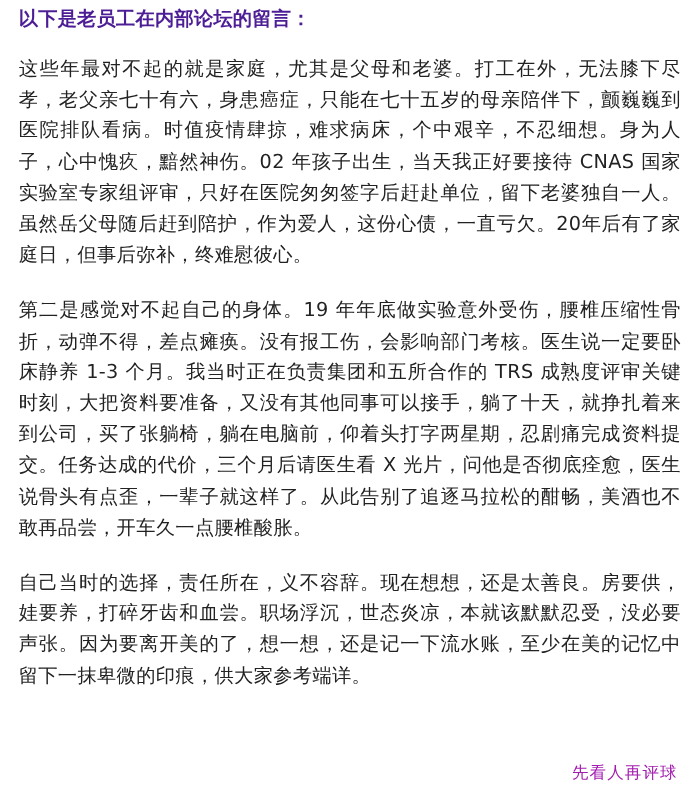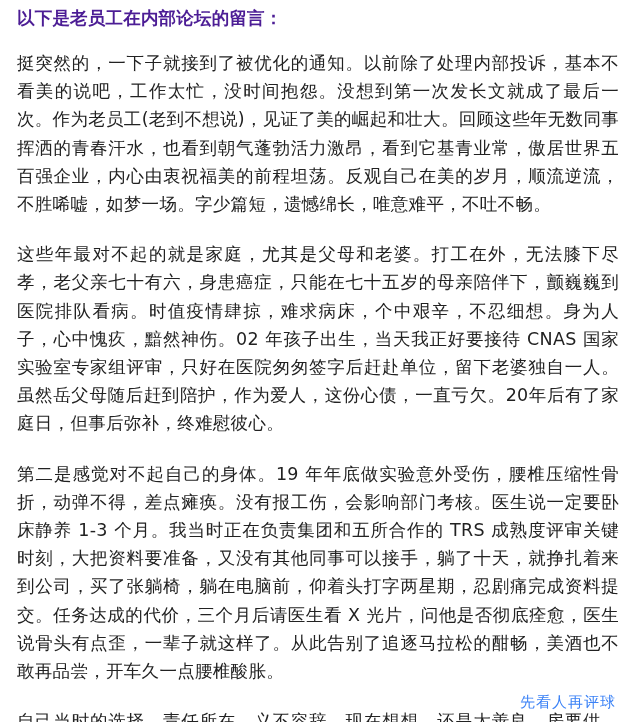--- a/index.html
+++ b/index.html
@@ -12,27 +12,26 @@
   .title {
     font-size: 17.5px; font-weight: bold; line-height: 26px;
     margin: 0 0 18px 0; color: #4c1d95; letter-spacing: 0.2px;
   }
   .para {
     font-size: 17.5px; line-height: 28.2px; margin: 0 0 22px 0;
     text-align: justify; letter-spacing: 0.3px; color: #222;
   }
   .watermark {
     position: absolute; right: 14px; bottom: 10px;
-    font-size: 15px; color: #3b82f6; letter-spacing: 1px;
+    font-size: 15px; color: #a21caf; letter-spacing: 1px;
   }
 </style>
 </head>
 <body>
 
 <div class="doc">
   <div class="title">以下是老员工在内部论坛的留言：</div>
-  <p class="para">挺突然的，一下子就接到了被优化的通知。以前除了处理内部投诉，基本不看美的说吧，工作太忙，没时间抱怨。没想到第一次发长文就成了最后一次。作为老员工(老到不想说)，见证了美的崛起和壮大。回顾这些年无数同事挥洒的青春汗水，也看到朝气蓬勃活力激昂，看到它基青业常，傲居世界五百强企业，内心由衷祝福美的前程坦荡。反观自己在美的岁月，顺流逆流，不胜唏嘘，如梦一场。字少篇短，遗憾绵长，唯意难平，不吐不畅。</p>
   <p class="para">这些年最对不起的就是家庭，尤其是父母和老婆。打工在外，无法膝下尽孝，老父亲七十有六，身患癌症，只能在七十五岁的母亲陪伴下，颤巍巍到医院排队看病。时值疫情肆掠，难求病床，个中艰辛，不忍细想。身为人子，心中愧疚，黯然神伤。02 年孩子出生，当天我正好要接待 CNAS 国家实验室专家组评审，只好在医院匆匆签字后赶赴单位，留下老婆独自一人。虽然岳父母随后赶到陪护，作为爱人，这份心债，一直亏欠。20年后有了家庭日，但事后弥补，终难慰彼心。</p>
   <p class="para">第二是感觉对不起自己的身体。19 年年底做实验意外受伤，腰椎压缩性骨折，动弹不得，差点瘫痪。没有报工伤，会影响部门考核。医生说一定要卧床静养 1-3 个月。我当时正在负责集团和五所合作的 TRS 成熟度评审关键时刻，大把资料要准备，又没有其他同事可以接手，躺了十天，就挣扎着来到公司，买了张躺椅，躺在电脑前，仰着头打字两星期，忍剧痛完成资料提交。任务达成的代价，三个月后请医生看 X 光片，问他是否彻底痊愈，医生说骨头有点歪，一辈子就这样了。从此告别了追逐马拉松的酣畅，美酒也不敢再品尝，开车久一点腰椎酸胀。</p>
   <p class="para">自己当时的选择，责任所在，义不容辞。现在想想，还是太善良。房要供，娃要养，打碎牙齿和血尝。职场浮沉，世态炎凉，本就该默默忍受，没必要声张。因为要离开美的了，想一想，还是记一下流水账，至少在美的记忆中留下一抹卑微的印痕，供大家参考端详。</p>
 
 </div>
 <div class="watermark">先看人再评球</div>
 
 </body></html>

